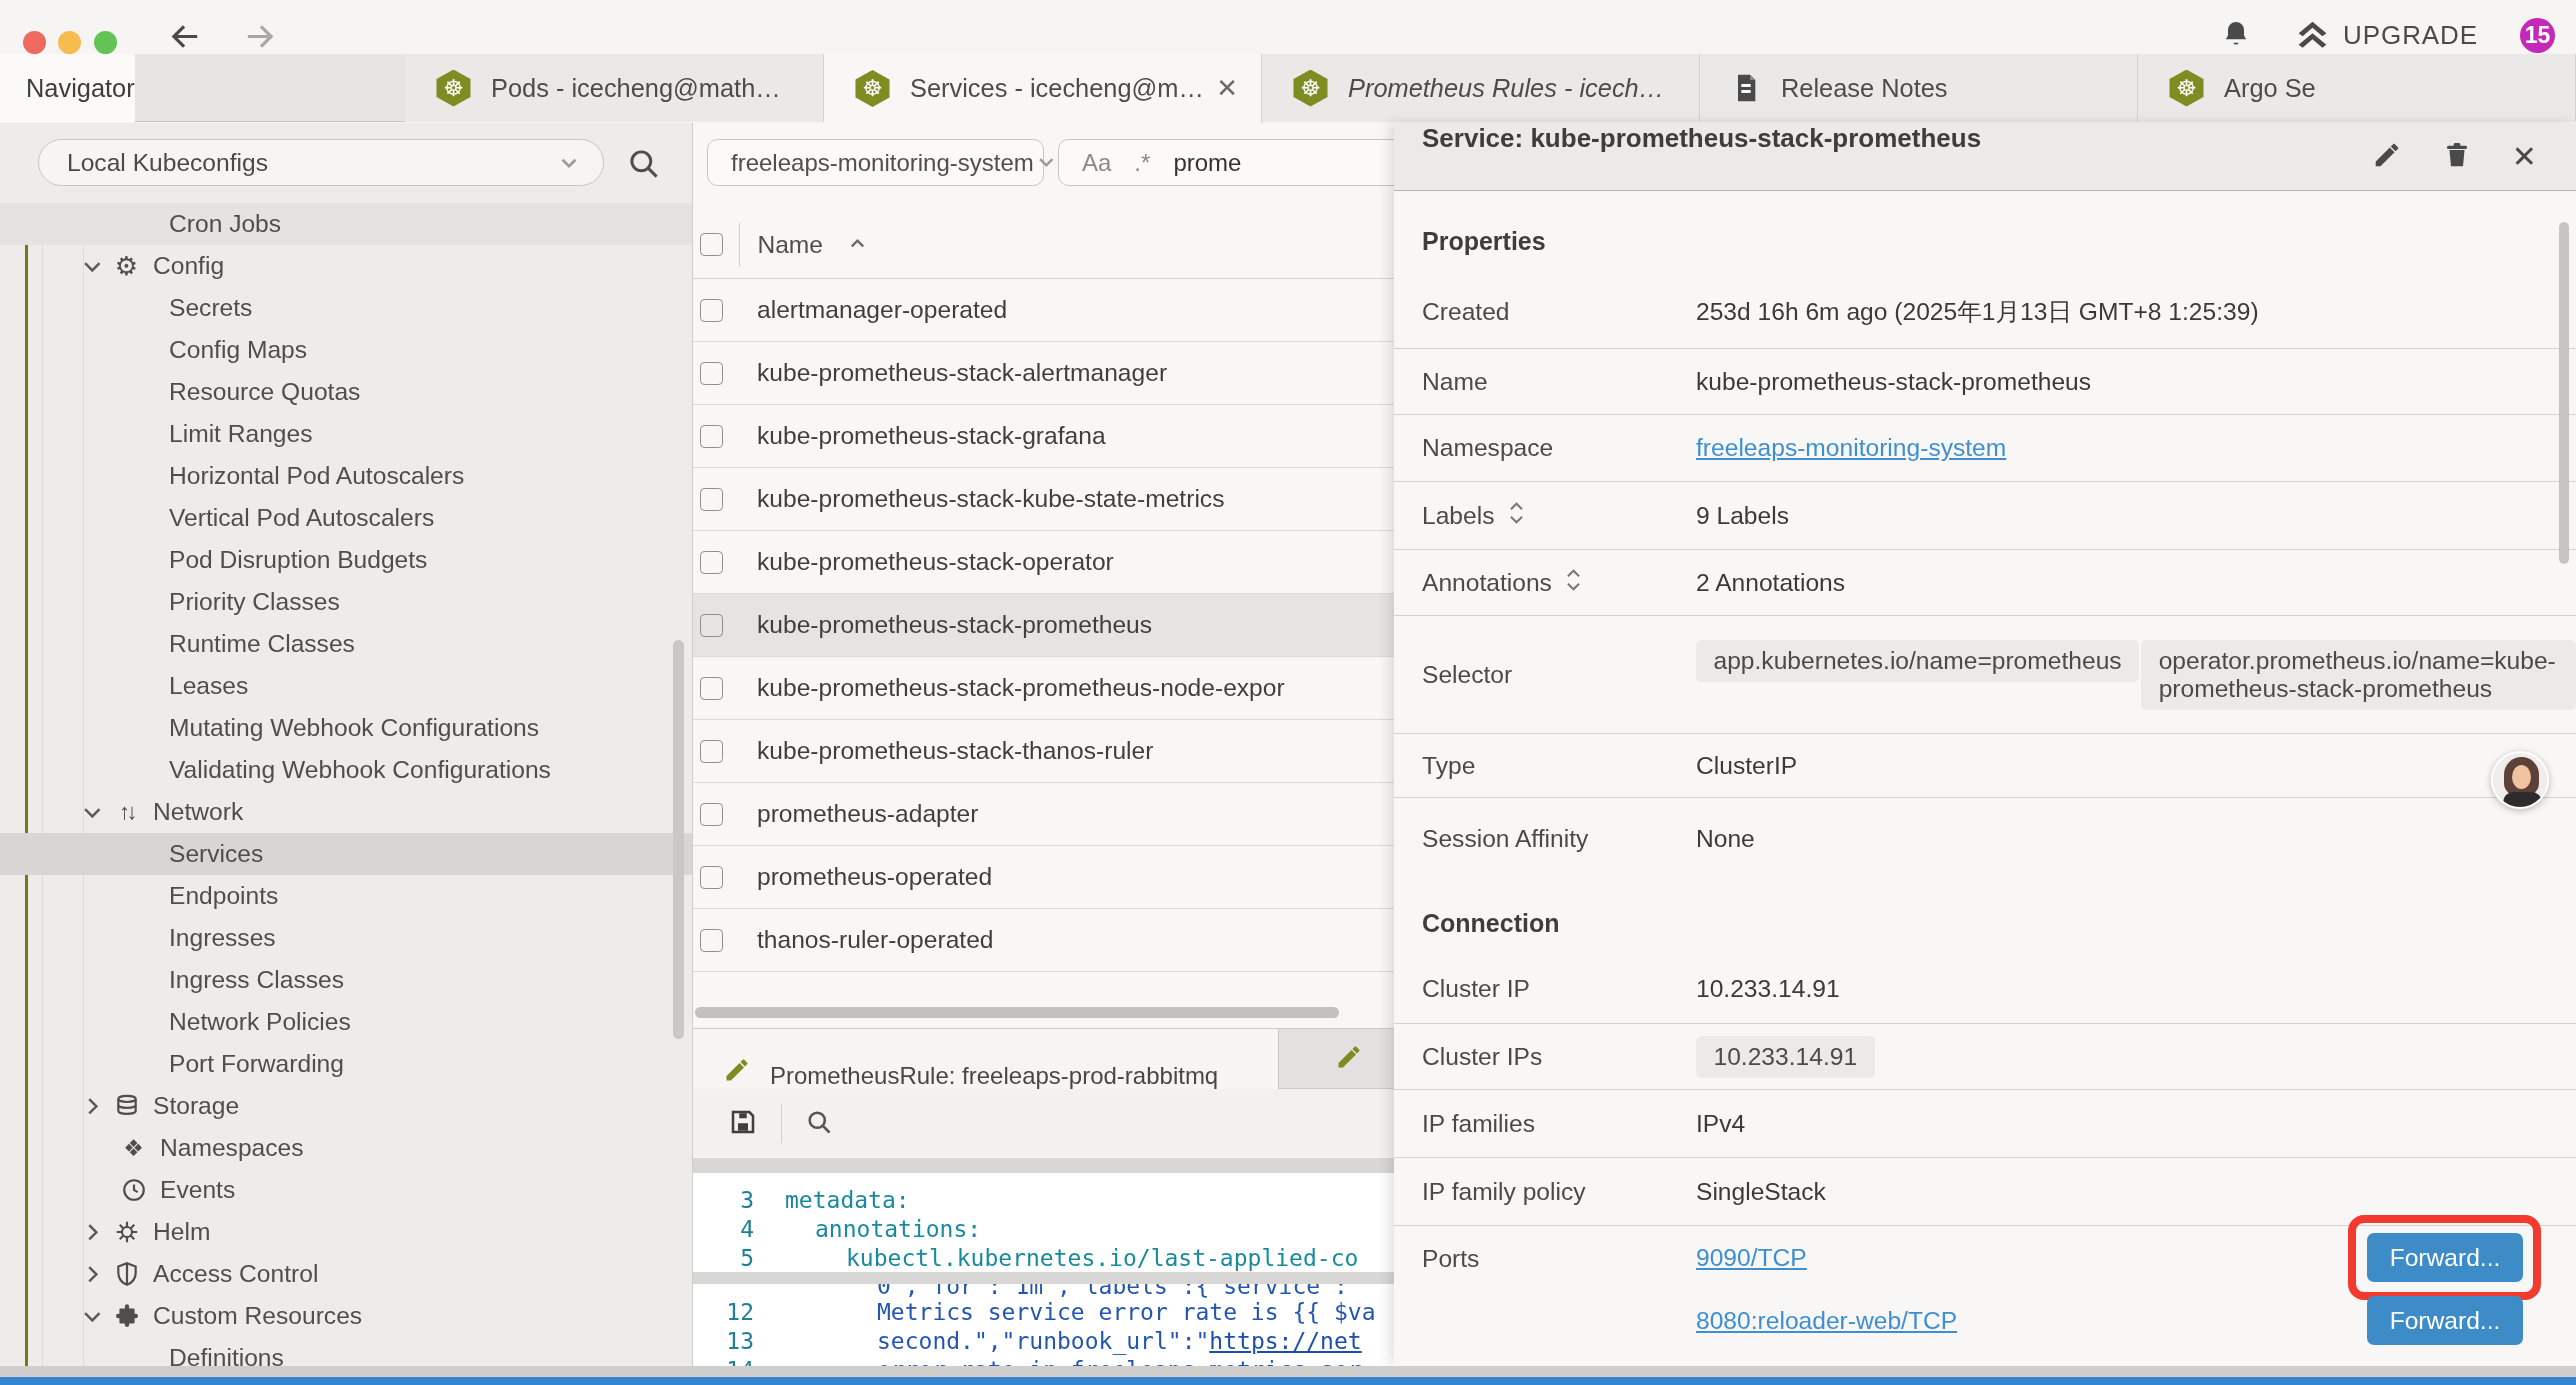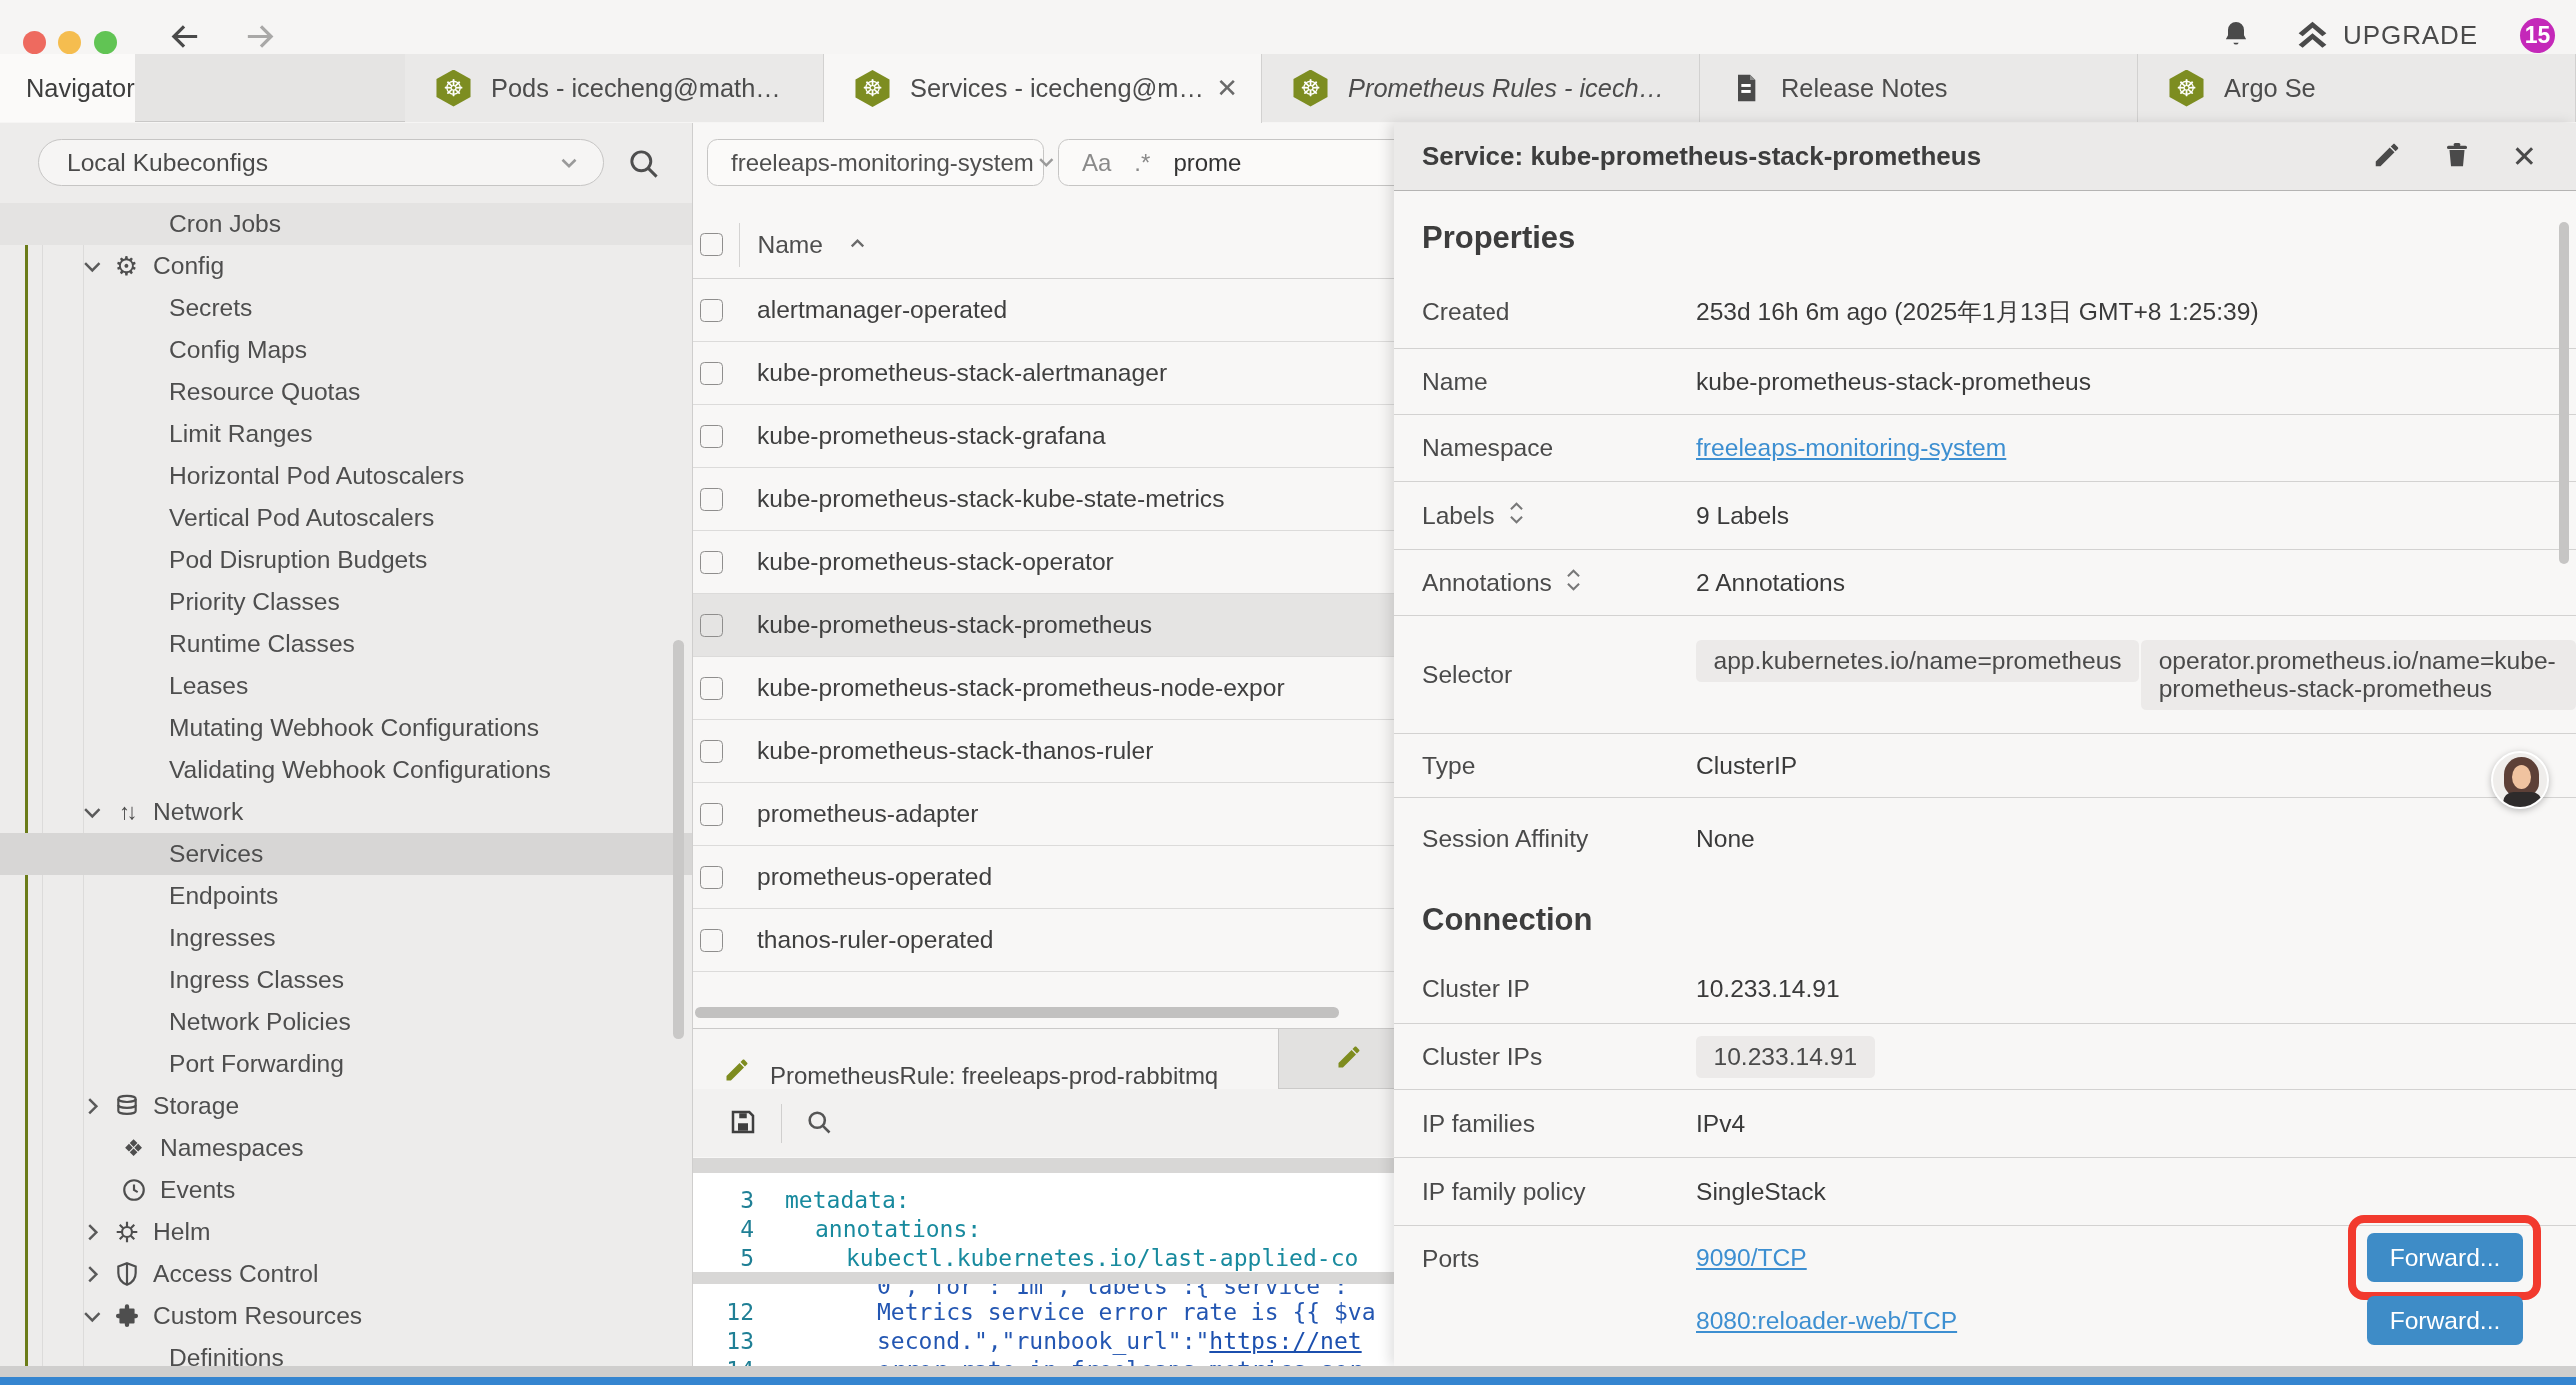--- a/index.html
+++ b/index.html
@@ -85,26 +85,26 @@
   .ed-text .key { color:#188a9e; }
   .ed-text .str { color:#2356b2; }
   .ed-text .link { color:#1b4fae; text-decoration:underline; }
   .ind1{ padding-left:31px; } .ind2{ padding-left:61px; } .ind3{ padding-left:92px; } .ind4{ padding-left:123px; }
   #editor-band { height:11.4px; background:#d8d7d6; }
   #editor-sliver { height:14px; overflow:hidden; }
   #editor-sliver .ed-line { margin-top:-12.3px; }
 
   
   #drawer { left:1394px; top:123px; width:1182px; height:1243px; background:#f8f7f6; box-shadow:-5.3px 0 12.3px rgba(0,0,0,0.12); }
-  #drawer-titlebar { height:68px; background:#ebeae9; border-bottom:1.8px solid #b5b4b3; display:flex; align-items:center; padding:0 39px 0 28px; }
+  #drawer-titlebar { height:68px; background:#ebeae9; border-bottom:1.8px solid #b5b4b3; display:flex; padding:0 39px 0 28px; }
   #drawer-title { font-size:26px; font-weight:bold; color:#3d3d3d; }
   #drawer-actions { margin-left:auto; display:flex; align-items:center; gap:40px; }
   #drawer-close { font-size:30px; color:#4a4a4a; }
   #drawer-body { height:1174px; overflow:hidden; position:relative; }
-  .sec-header { font-size:31px; font-weight:bold; color:#3d3d3d; padding-left:28px; display:flex; align-items:flex-end; }
+  .sec-header { font-size:25px; font-weight:bold; color:#3d3d3d; padding-left:28px; display:flex; align-items:flex-end; }
   #props-header { height:84px; padding-bottom:19px; }
   #conn-header { height:75px; padding-bottom:16px; }
   .d-row { display:flex; border-bottom:0.9px solid #d3d2d1; padding-left:28px; align-items:center; font-size:24.6px; }
   .d-label { flex:0 0 274px; color:#4a4a4a; display:flex; align-items:center; gap:12.3px; }
   .d-value { flex:1; color:#3a3a3a; }
   .d-link { color:#3d8fd1; text-decoration:underline; }
   .badge { display:inline-block; background:#eceae9; border-radius:5.3px; padding:7px 17.5px; color:#4a4a4a; }
   .badge-col { display:flex; flex-direction:row; align-items:flex-start; gap:2px; }
   .ports-col { flex:1; display:flex; flex-direction:column; }
   .port-line { height:63px; display:flex; align-items:center; padding-right:53px; }

